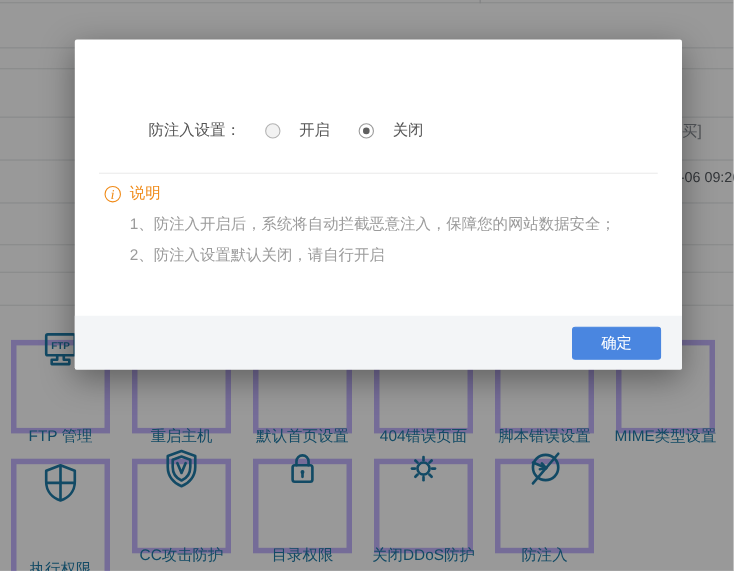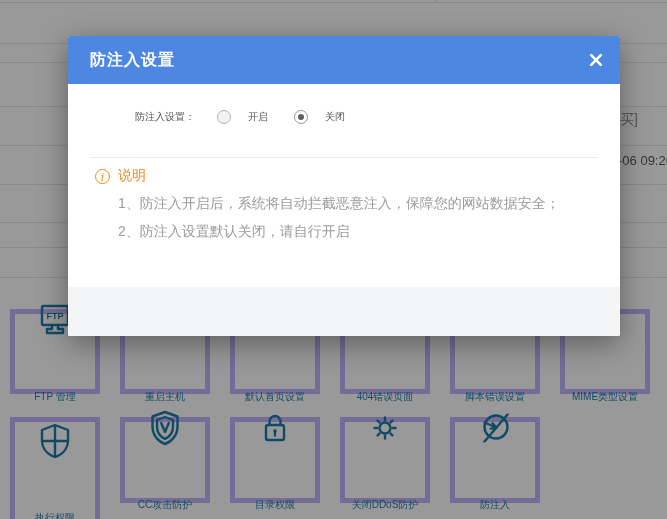--- a/index.html
+++ b/index.html
@@ -19,37 +19,37 @@
   .tile{
     width:90px;background:#fff;border:5px solid #c4b5fd;box-sizing:border-box;
     display:flex;flex-direction:column;align-items:center;justify-content:center;
     gap:22px;cursor:pointer;
   }
   .tico{width:40px;height:40px;flex:0 0 auto;}
   .tico *{stroke:var(--tile_accent);fill:none;stroke-width:2.4;stroke-linecap:round;stroke-linejoin:round;}
   .tico .fil{fill:var(--tile_accent);stroke:none;}
   .tico text{font-family:"Liberation Sans","DejaVu Sans",sans-serif;font-weight:bold;}
   .tico .thick{stroke-width:3;}
-  .tlabel{color:var(--tile_accent);font-size:10px;white-space:nowrap;margin-top:28px;}
+  .tlabel{color:var(--tile_accent);font-size:14px;white-space:nowrap;margin-top:28px;}
   
   .overlay{position:absolute;inset:0;background:rgba(0,0,0,0.40);z-index:10;}
   
   .modal{
     position:absolute;left:68px;top:36px;width:552px;height:300px;z-index:20;
     background:#fff;border-radius:2px;box-shadow:0 8px 30px rgba(0,0,0,0.38);
   }
   .modal-header{
     position:absolute;left:0;top:0;right:0;height:48px;border-radius:2px 2px 0 0;
     background:var(--header_blue);display:flex;align-items:center;
   }
   .modal-title{color:#fff;font-size:16px;font-weight:600;margin-left:22px;letter-spacing:1px;}
   .modal-close{position:absolute;right:16px;top:50%;transform:translateY(-50%);
     width:16px;height:16px;cursor:pointer;display:flex;align-items:center;justify-content:center;}
   
-  .form-row{position:absolute;left:67px;top:74px;display:flex;align-items:center;font-size:10px;color:#555;}
+  .form-row{position:absolute;left:67px;top:74px;display:flex;align-items:center;font-size:14px;color:#555;}
   .form-label{margin-right:22px;}
   .radio{display:flex;align-items:center;gap:17px;margin-right:26px;cursor:pointer;color:#555;}
   .radio-circle{width:14px;height:14px;border-radius:50%;border:1px solid #b3b3b3;
     background:#f2f2f2;box-sizing:border-box;position:relative;}
   .radio-circle.checked{background:#fff;border-color:#9a9a9a;}
   .radio-circle.checked::after{content:'';position:absolute;left:3px;top:3px;right:3px;bottom:3px;
     border-radius:50%;background:#5f5f5f;}
   
   .divider{position:absolute;left:22px;right:22px;top:121px;height:1px;background:#ececec;}
   .note-head{position:absolute;left:27px;top:131px;display:flex;align-items:center;gap:8px;}
@@ -192,28 +192,20 @@
         <path d="M21.5 19.5 L15.8 20.6 M21.5 19.5 L17.6 15.3"></path>
       </svg>
       <span class="tlabel">防注入</span>
     </div>
   </div>
 </div>
 
 <div class="overlay"></div>
 
 <div class="modal">
-  <div class="modal-header">
-    <span class="modal-title">防注入设置</span>
-    <span class="modal-close">
-      <svg width="14" height="14" viewBox="0 0 14 14">
-        <path d="M2.2 2.2 L11.8 11.8 M11.8 2.2 L2.2 11.8" stroke="#fff" stroke-width="2.6" stroke-linecap="round" fill="none"></path>
-      </svg>
-    </span>
-  </div>
 
   <div class="form-row">
     <span class="form-label">防注入设置：</span>
     <label class="radio">
       <span class="radio-circle"></span>
       <span>开启</span>
     </label>
     <label class="radio">
       <span class="radio-circle checked"></span>
       <span>关闭</span>
@@ -223,14 +215,15 @@
   <div class="divider"></div>
 
   <div class="note-head">
     <span class="info-icon">i</span>
     <span class="note-title">说明</span>
   </div>
   <div class="note-item n1">1、防注入开启后，系统将自动拦截恶意注入，保障您的网站数据安全；</div>
   <div class="note-item n2">2、防注入设置默认关闭，请自行开启</div>
 
   <div class="modal-footer">
+    <button class="btn primary">确定</button>
   </div>
 </div>
 
 </body></html>

